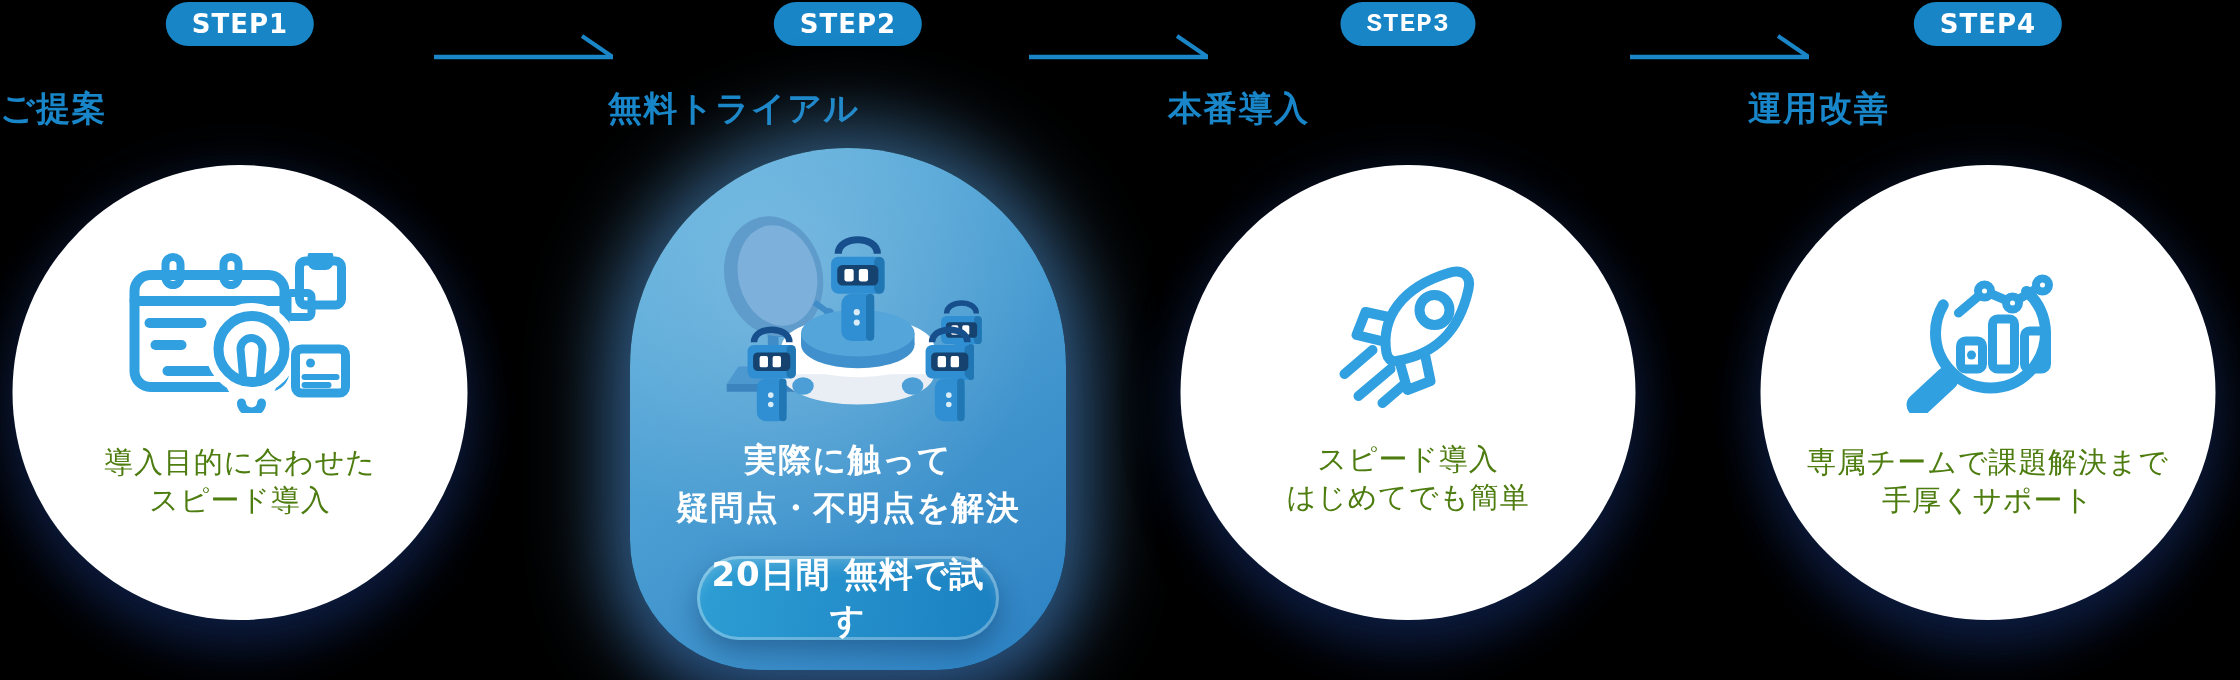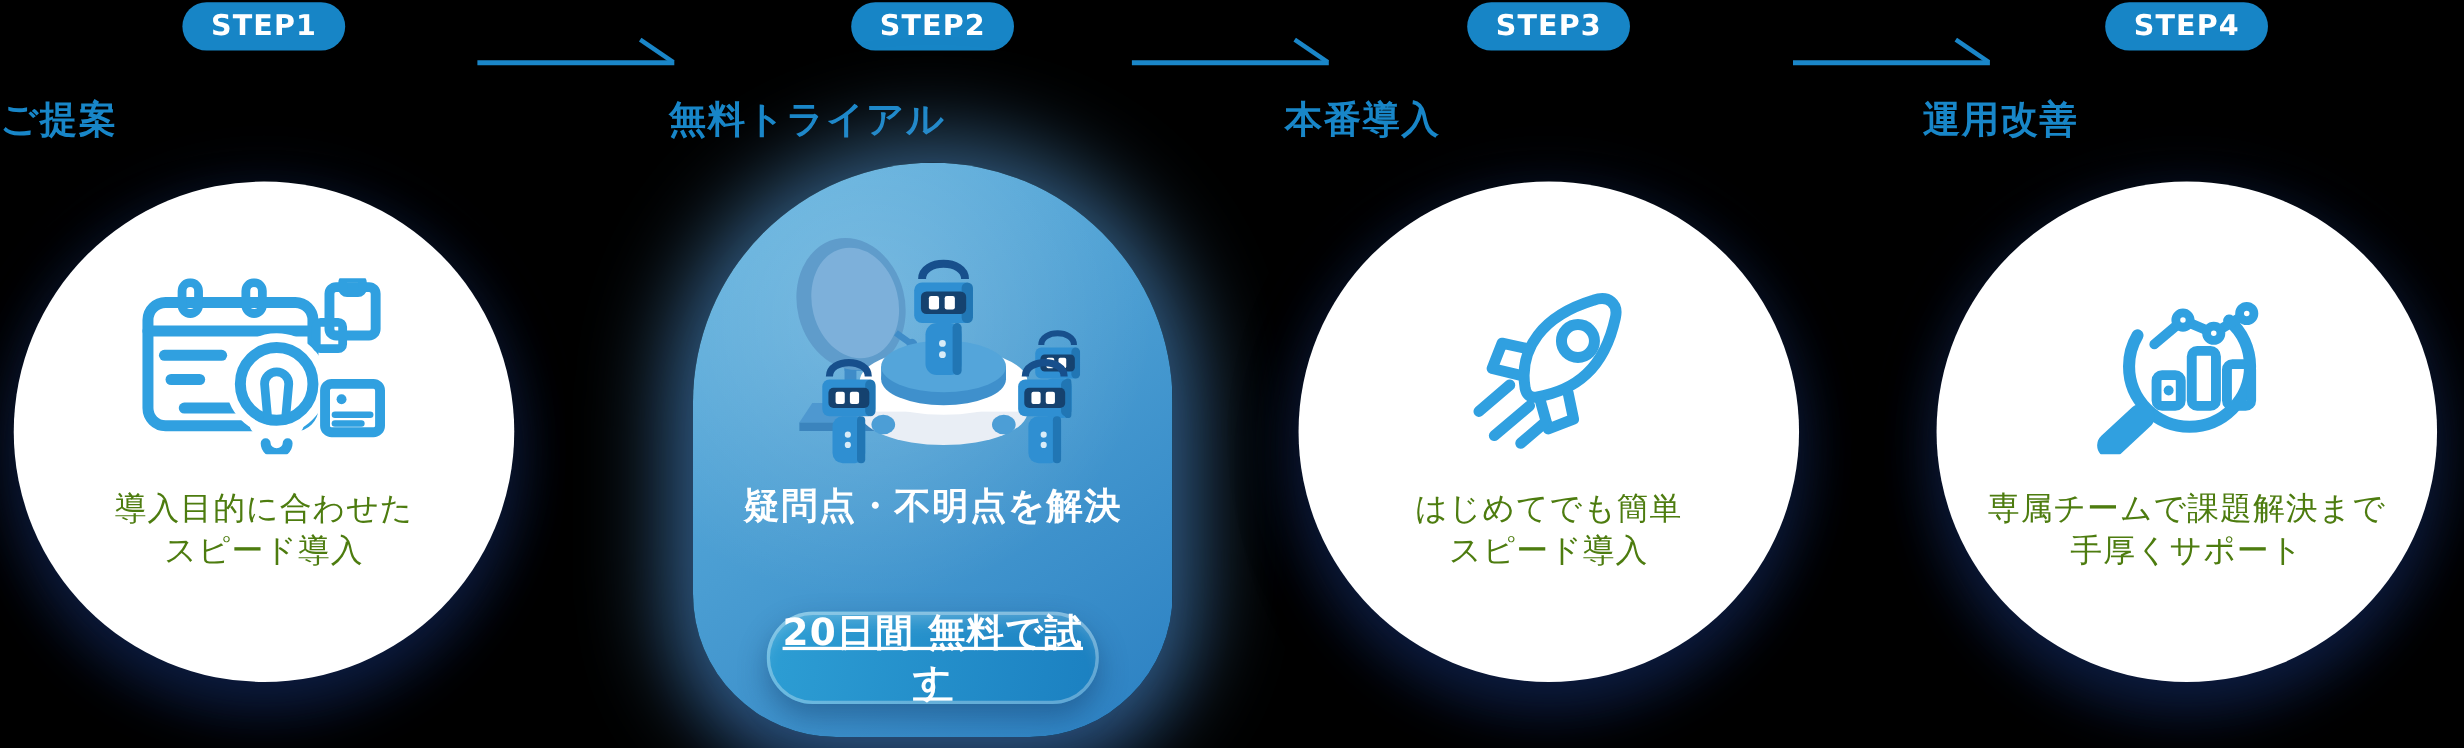--- a/index.html
+++ b/index.html
@@ -1,21 +1,21 @@
 <!DOCTYPE html>
 <html><head>
 <meta charset="utf-8">
 <style>
   html,body{margin:0;padding:0;background:#000;}
   .stage{
     position:relative;width:2240px;height:680px;background:#000;overflow:hidden;
     font-family:"DejaVu Sans","Liberation Sans",sans-serif;
   }
   .step-col{position:absolute;top:0;width:480px;height:680px;}
-  .col1{left:0;}  .col2{left:608px;}  .col3{left:1168px;}  .col4{left:1748px;}
+  .col1{left:0;}  .col2{left:608px;}  .col3{left:1168px;font-family:Liberation Mono, monospace;}  .col4{left:1748px;}
 
   .badge{
     position:absolute;top:2px;left:50%;transform:translateX(-50%);
     min-width:126px;height:44px;border-radius:22px;background:#1785c6;
     color:#fff;font-weight:bold;font-size:26px;letter-spacing:1px;
     display:flex;align-items:center;justify-content:center;padding:0 26px;box-sizing:border-box;
   }
   .step-title{
     position:absolute;top:86px;left:0;width:100%;text-align:left;
     color:#1886c8;font-weight:bold;font-size:34px;letter-spacing:0.04em;
@@ -51,21 +51,21 @@
     position:absolute;top:288px;left:0;width:100%;text-align:center;
     color:#fff;font-size:33px;line-height:48px;font-weight:600;letter-spacing:0.04em;
   }
   .trial-button{
     position:absolute;top:408px;left:50%;transform:translateX(-50%);
     width:302px;height:84px;border:none;border-radius:42px;cursor:pointer;
     background:linear-gradient(100deg,#2d9ed4 0%,#1b80c1 100%);
     box-shadow:inset 0 0 0 3px rgba(255,255,255,0.30), inset 0 16px 20px -12px rgba(255,255,255,0.35), 0 12px 26px rgba(8,35,75,0.35);
     color:#fff;font-weight:bold;font-size:34px;letter-spacing:0.03em;
     font-family:"DejaVu Sans","Liberation Sans",sans-serif;
-    display:flex;align-items:center;justify-content:center;text-decoration:underline;
+    display:flex;align-items:center;justify-content:center;
   }
   .arrow{position:absolute;top:34px;width:182px;height:28px;}
   .a1{left:433px;} .a2{left:1028px;} .a3{left:1629px;}
 </style>
 </head>
 <body>
 
 <div class="stage">
 
   <svg class="arrow a1" viewBox="0 0 182 28">
@@ -198,20 +198,21 @@
             <rect x="-13" y="10" width="9" height="12" rx="2" fill="#ffffff"></rect>
             <rect x="1" y="10" width="9" height="12" rx="2" fill="#ffffff"></rect>
             <rect x="-16" y="34" width="32" height="46" rx="10" fill="#2f8fd2"></rect>
             <rect x="8" y="34" width="8" height="46" rx="4" fill="#2176b4"></rect>
             <circle cx="-1" cy="52" r="3" fill="#d9ecf7"></circle>
             <circle cx="-1" cy="62" r="3" fill="#d9ecf7"></circle>
           </g>
         </svg>
       </div>
       <div class="desc">
+        <div>実際に触って</div>
         <div>疑問点・不明点を解決</div>
       </div>
       <button class="trial-button">20日間 無料で試す</button>
     </div>
   </div>
 
   <div class="step-col col3">
     <div class="badge">STEP3</div>
     <div class="step-title">本番導入</div>
     <div class="card">
@@ -220,22 +221,22 @@
           <path d="M58 100 C52 64 74 34 120 20 C134 15 143 23 140 36 C130 82 104 102 68 108 C62 109 59 105 58 100 Z"></path>
           <circle cx="106" cy="57" r="15"></circle>
           <path d="M60 64 L37 59 L28 82 L53 88"></path>
           <path d="M97 104 L102 128 L79 137 L72 112"></path>
           <line x1="16" y1="121" x2="44" y2="97"></line>
           <line x1="30" y1="143" x2="62" y2="116"></line>
           <line x1="54" y1="150" x2="75" y2="132"></line>
         </svg>
       </div>
       <div class="desc">
+        <div>スピード導入</div>
         <div>はじめてでも簡単</div>
-        <div>スピード導入</div>
       </div>
     </div>
   </div>
 
   <div class="step-col col4">
     <div class="badge">STEP4</div>
     <div class="step-title">運用改善</div>
     <div class="card">
       <div class="icon-wrap">
         <svg width="175" height="160" viewBox="0 0 175 160" fill="none" stroke="#30a0e0" stroke-linecap="round" stroke-linejoin="round">

